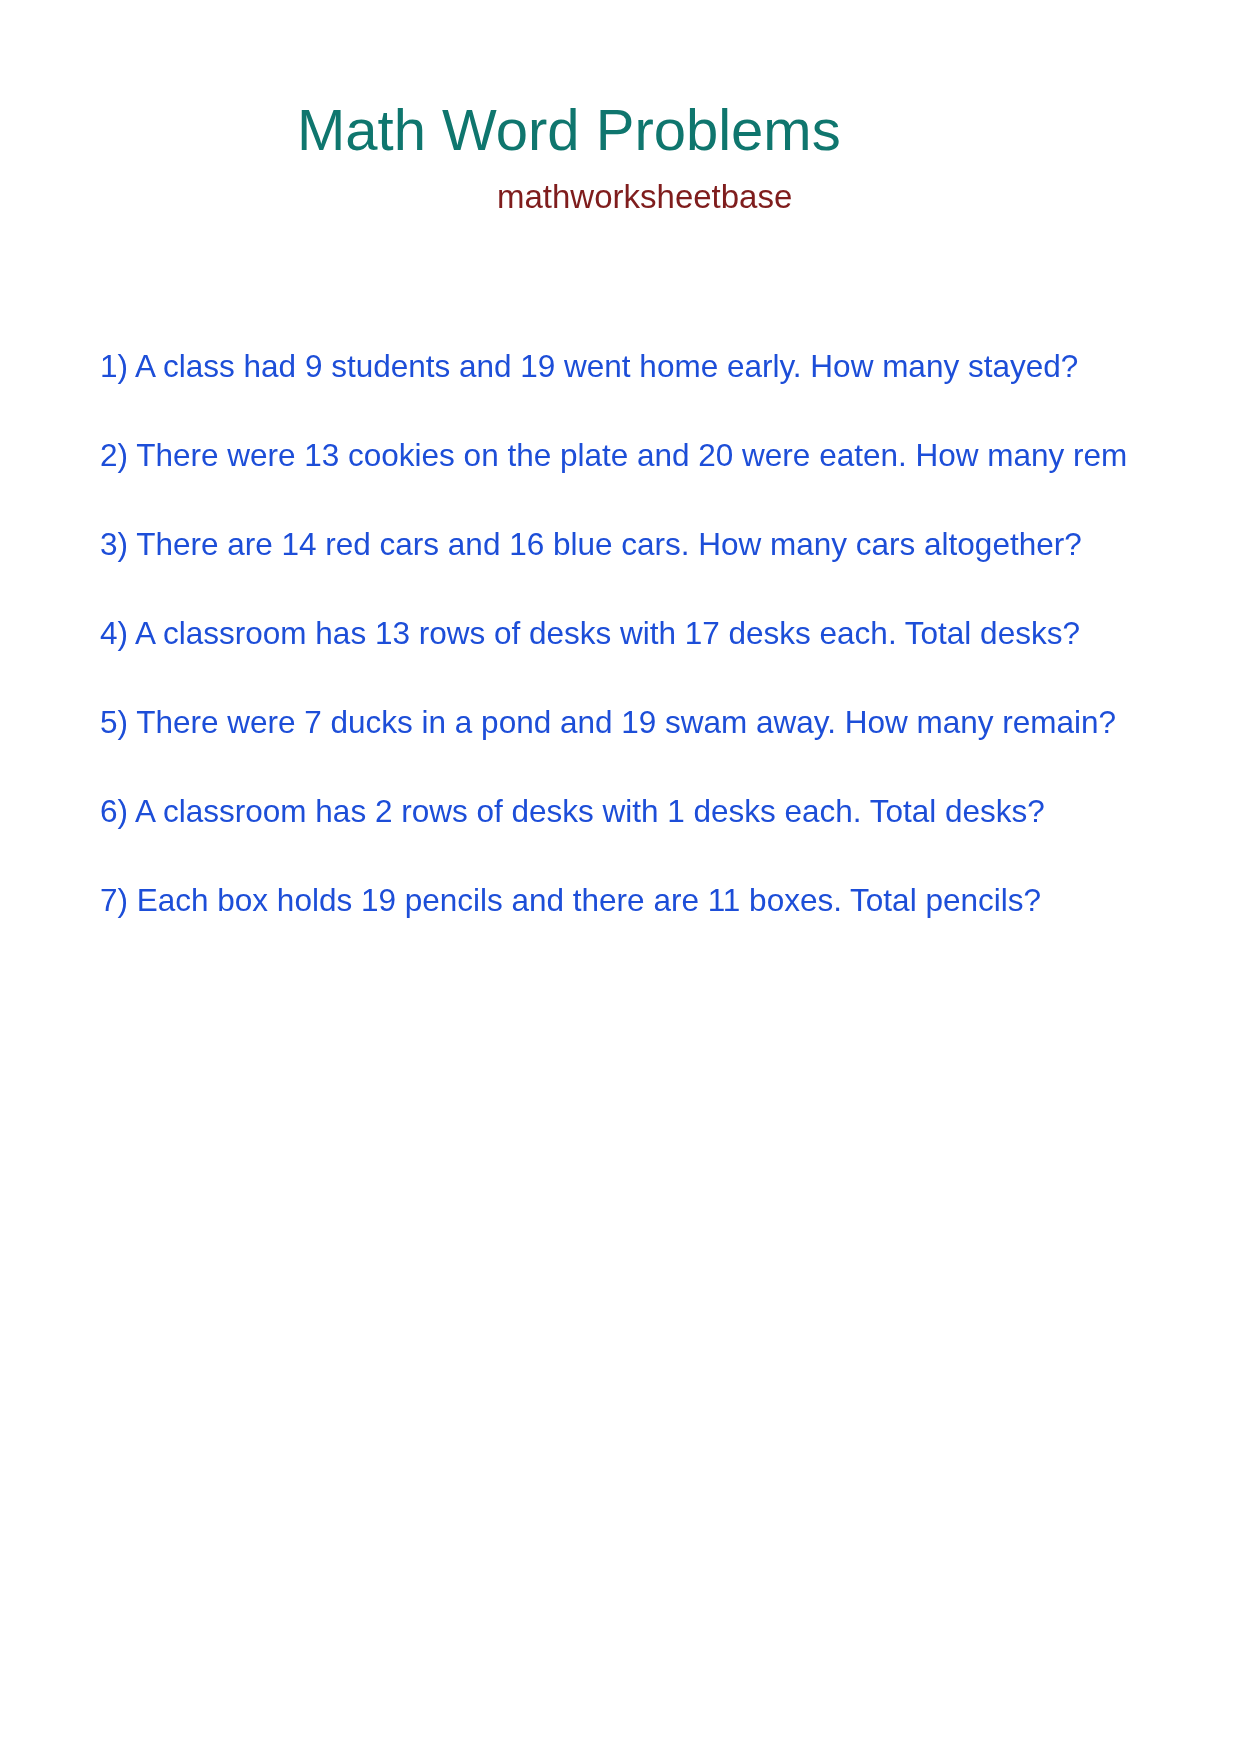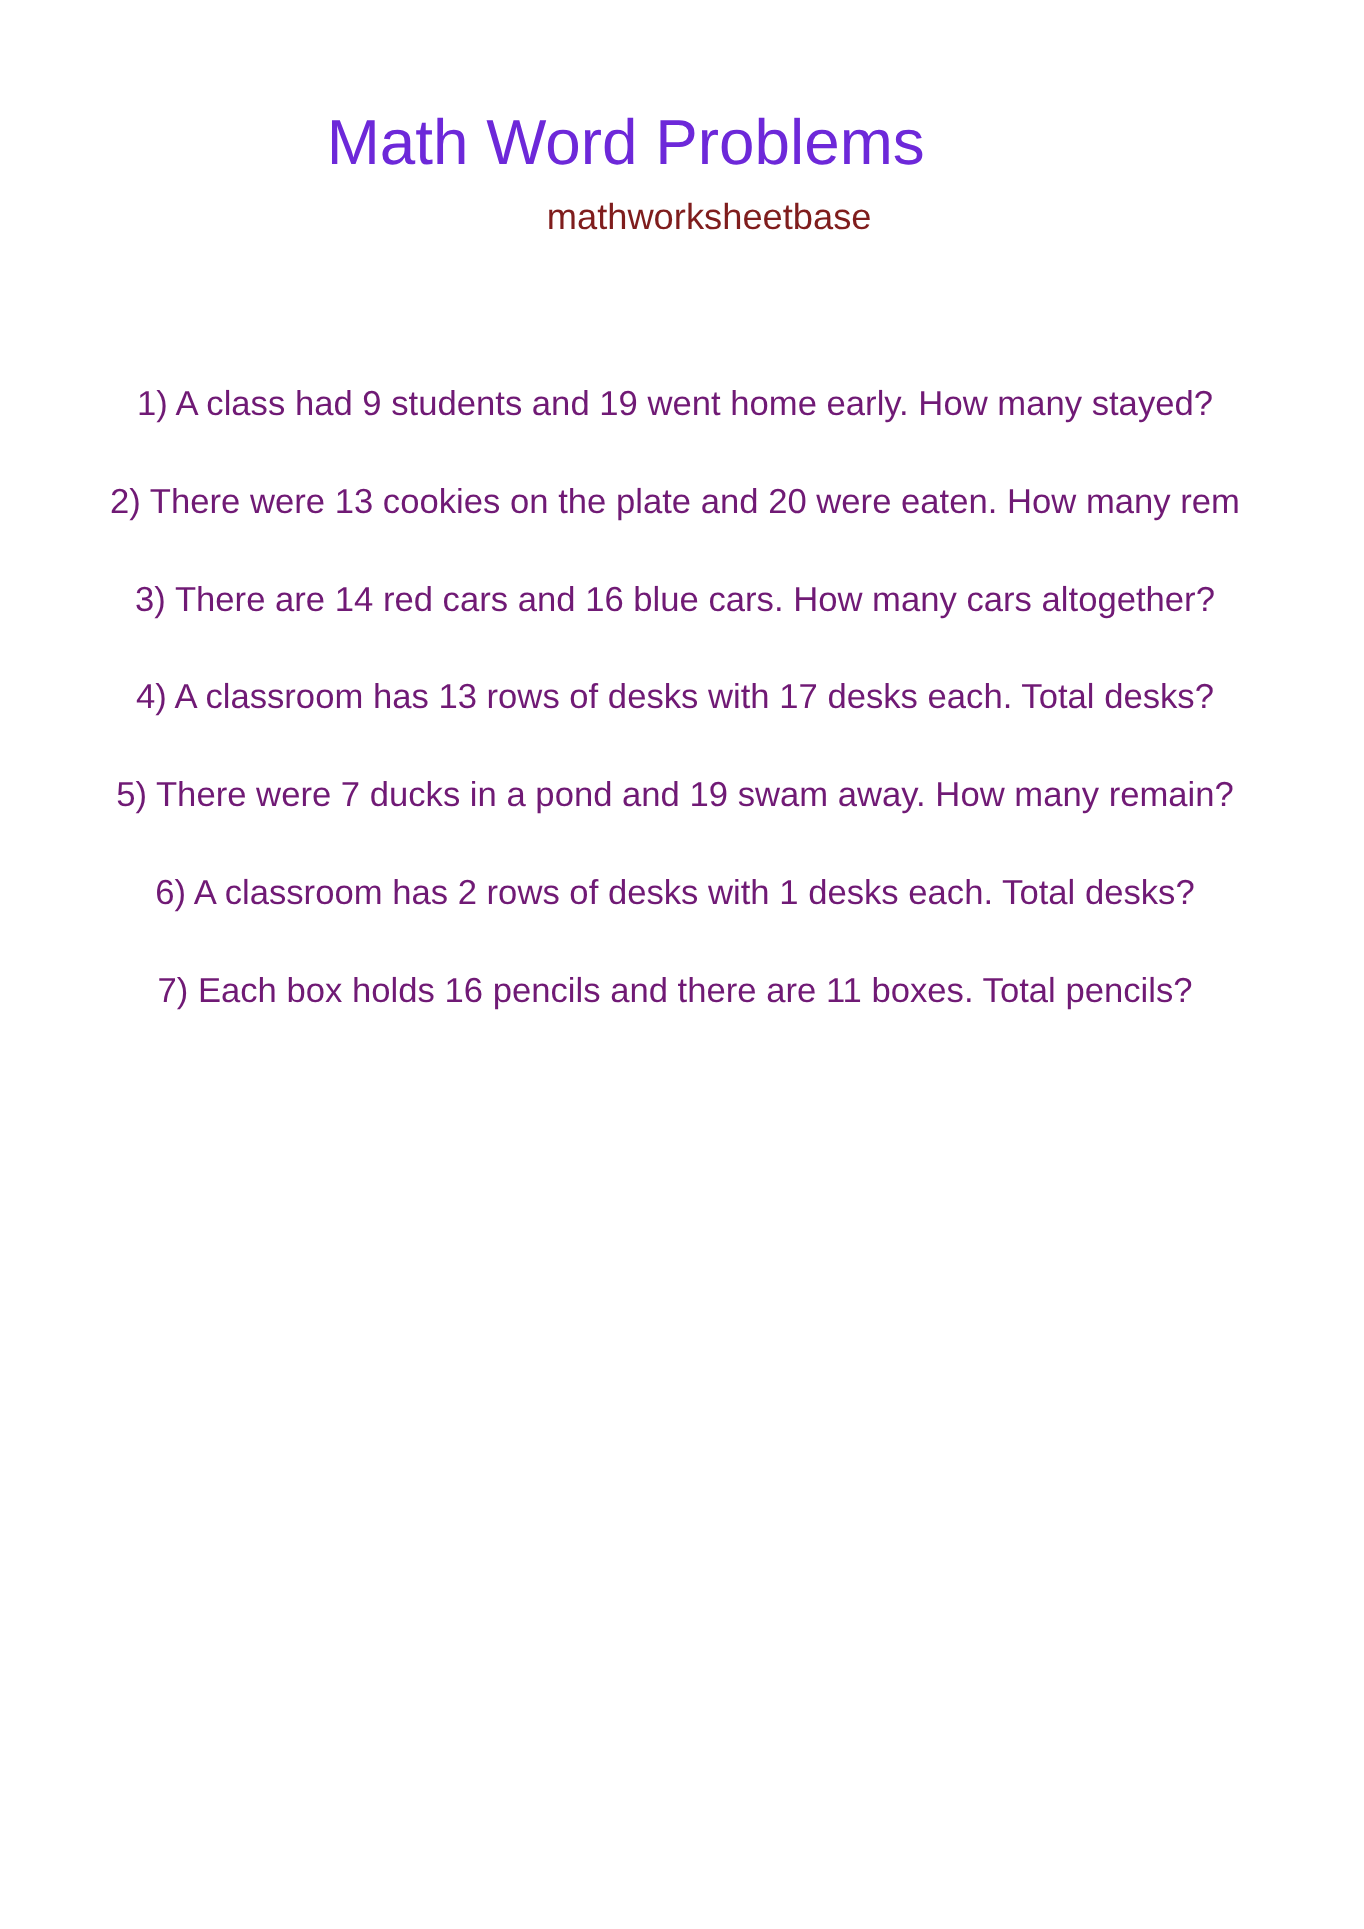--- a/index.html
+++ b/index.html
@@ -26,21 +26,21 @@
     }
     .title {
       position: absolute;
       left: 297px;
       top: 95px;
       margin: 0;
       font-size: 58px;
       font-weight: normal;
       line-height: 1.2;
       white-space: nowrap;
-      color: #6d28d9;
+      color: #0f766e;
     }
     .subtitle {
       position: absolute;
       left: 497px;
       top: 177px;
       margin: 0;
       font-size: 33px;
       font-weight: normal;
       line-height: 1.2;
       white-space: nowrap;
@@ -52,33 +52,32 @@
       top: 346px;
       margin: 0;
       padding: 0;
       list-style: none;
     }
     .problem {
       height: 89px;
       font-size: 31.5px;
       line-height: 40px;
       white-space: nowrap;
-      color: #701a75;
-      text-align: center;
+      color: #1d4ed8;
     }
   </style>
 </head>
 <body>
 
 <div class="page">
   <h1 class="title">Math Word Problems</h1>
   <div class="subtitle">mathworksheetbase</div>
 
   <ol class="problems">
     <li class="problem"><span>1)</span> <span>A class had 9 students and 19 went home early. How many stayed?</span></li>
     <li class="problem"><span>2)</span> <span>There were 13 cookies on the plate and 20 were eaten. How many rem</span></li>
     <li class="problem"><span>3)</span> <span>There are 14 red cars and 16 blue cars. How many cars altogether?</span></li>
     <li class="problem"><span>4)</span> <span>A classroom has 13 rows of desks with 17 desks each. Total desks?</span></li>
     <li class="problem"><span>5)</span> <span>There were 7 ducks in a pond and 19 swam away. How many remain?</span></li>
     <li class="problem"><span>6)</span> <span>A classroom has 2 rows of desks with 1 desks each. Total desks?</span></li>
-    <li class="problem"><span>7)</span> <span>Each box holds 16 pencils and there are 11 boxes. Total pencils?</span></li>
+    <li class="problem"><span>7)</span> <span>Each box holds 19 pencils and there are 11 boxes. Total pencils?</span></li>
   </ol>
 </div>
 
 </body></html>

